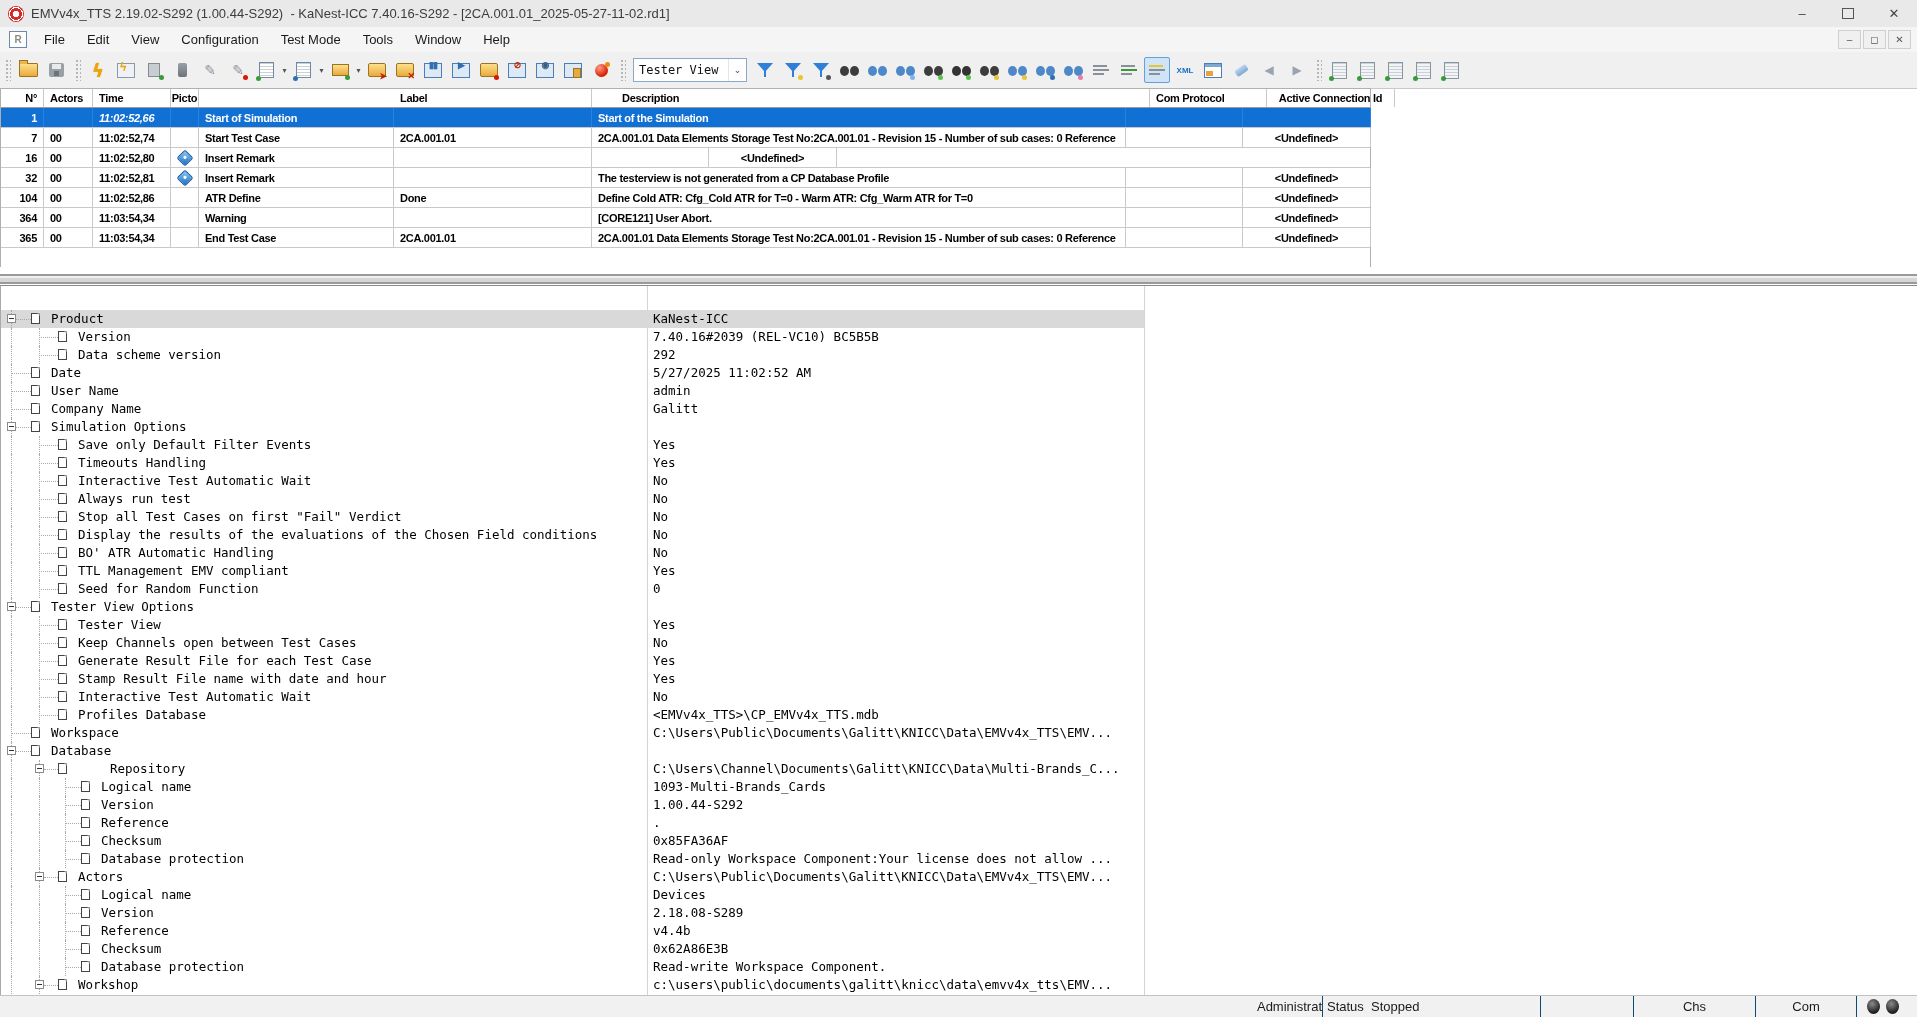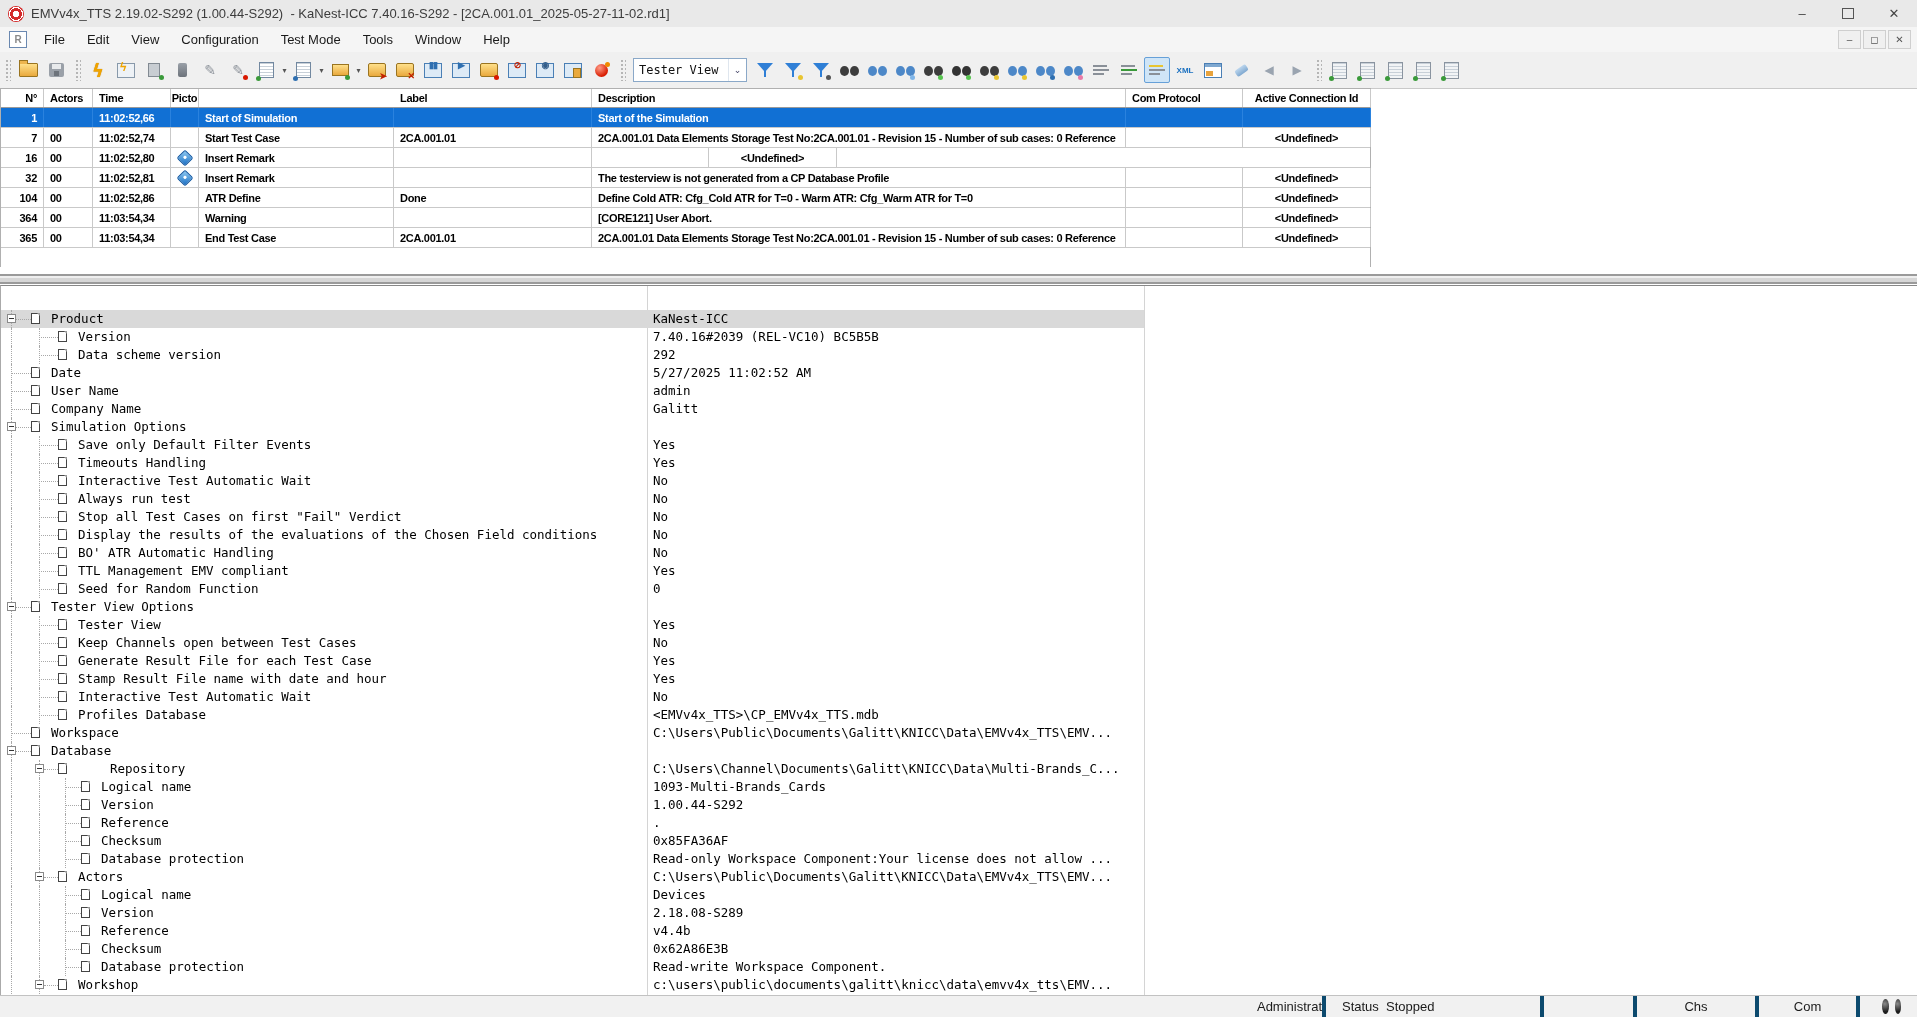--- a/index.html
+++ b/index.html
@@ -124,22 +124,22 @@
   .ebox::after{content:"";position:absolute;left:1px;top:3px;width:5px;height:1px;background:#333}
   .doc{position:absolute;top:3px;width:9px;height:11px;background:#fff;border:1px solid #444;box-sizing:border-box}
   .doc::after{content:"";position:absolute;right:-1px;top:-1px;width:0;height:0;
     border-left:3px solid transparent;border-top:3px solid #999}
   .tlabel,.tval{position:absolute;top:1px;white-space:pre}
   .tval{left:652px}
 
   
   .statusbar{position:absolute;left:0;bottom:0;width:100%;height:21px;background:#f1f1f1;
     border-top:1px solid #c2c2c2;display:flex;align-items:center;font-size:13px;color:#1a1a1a}
-  .scell{height:100%;display:flex;align-items:center;box-sizing:border-box;border-left:4px solid #0c4a6e;
-    white-space:pre;overflow:hidden;flex:0 0 auto;padding:0 16px}
+  .scell{height:100%;display:flex;align-items:center;box-sizing:border-box;border-left:1px solid #0c4a6e;
+    white-space:pre;overflow:hidden;flex:0 0 auto;padding:0 4px}
   .scell.first{flex:1 1 auto;border-left:none;justify-content:flex-end;padding:0}
   .al-center{justify-content:center}
   .led{width:13px;height:15px;border-radius:50%;margin-left:6px;
     background:radial-gradient(circle at 40% 32%,#8a8a8a,#1c1c1c 72%)}
 </style>
 </head>
 <body>
 
 <div id="win">
 
@@ -360,29 +360,29 @@
     </div>
 
   <div class="etable">
     <div class="erow ehead" id="ehead">
         <span class="ecell al-r" style="width: 43px;">N°</span>
         <span class="ecell" style="width: 49px;">Actors</span>
         <span class="ecell" style="width: 78px;">Time</span>
         <span class="ecell al-c" style="width: 28px;">Picto</span>
         <span class="ecell" style="width: 195px; margin-top: 35px;">Event</span>
         <span class="ecell" style="width: 198px;">Label</span>
-        <span class="ecell" style="width: 534px;">Description</span>
+        <span class="ecell" style="width: 534px; margin-left: 24px;">Description</span>
         <span class="ecell" style="width: 117px;">Com Protocol</span>
         <span class="ecell al-c" style="width: 128px;">Active Connection Id</span>
       </div>
     <div class="ebody" id="ebody">
         <div class="erow sel">
           <span class="ecell al-r" style="width: 43px;">1</span>
           <span class="ecell" style="width: 49px;"></span>
-          <span class="ecell" style="width: 78px;">11:02:52,66</span>
+          <span class="ecell" style="width: 78px; font-style: italic;">11:02:52,66</span>
           <span class="ecell al-c" style="width: 28px;"></span>
           <span class="ecell" style="width: 195px;">Start of Simulation</span>
           <span class="ecell" style="width: 198px;"></span>
           <span class="ecell" style="width: 534px;">Start of the Simulation</span>
           <span class="ecell" style="width: 117px;"></span>
           <span class="ecell al-c" style="width: 128px;"></span>
         </div>
         <div class="erow">
           <span class="ecell al-r" style="width: 43px;">7</span>
           <span class="ecell" style="width: 49px;">00</span>

